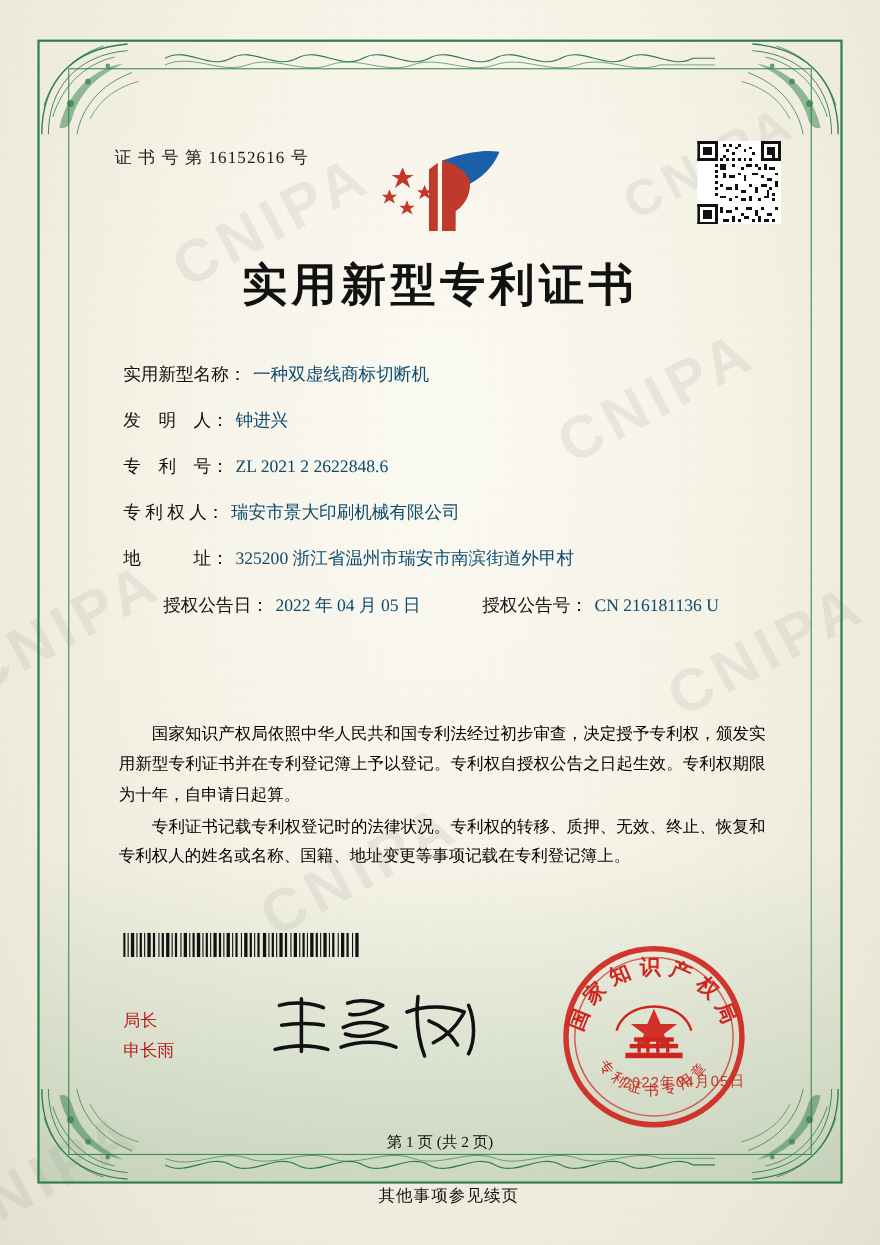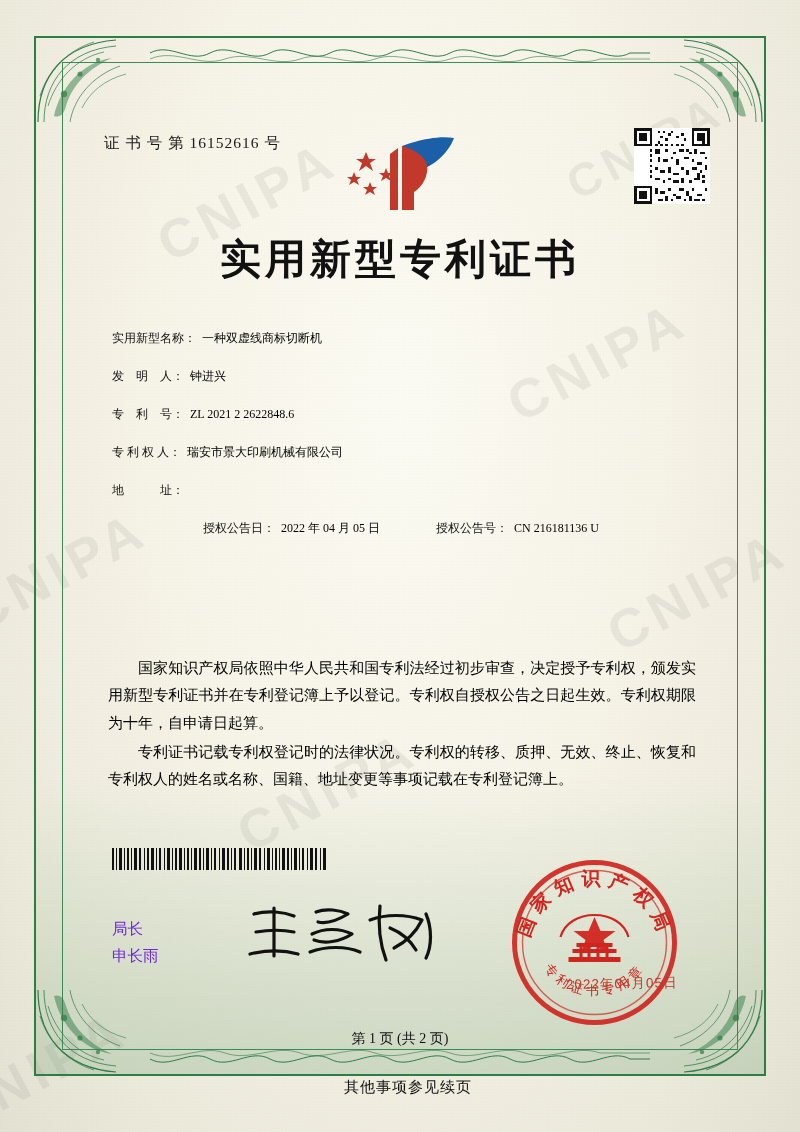--- a/index.html
+++ b/index.html
@@ -128,30 +128,30 @@
   .fields {
     position: absolute;
     left: 112px;
     top: 330px;
     right: 110px;
   }
   .field-row {
     display: flex;
     align-items: baseline;
     margin-bottom: 21px;
-    font-size: 12px;
+    font-size: 16px;
     color: #111;
   }
   .field-label {
     white-space: pre;
     color: #111;
   }
   .field-value {
     margin-left: 6px;
-    color: #000000;
+    color: #0c4a6e;
   }
   .field-row.split { justify-content: center; }
   .field-row .second-label { margin-left: 56px; white-space: pre; }
 
   
   .paras {
     position: absolute;
     left: 108px;
     right: 104px;
     top: 655px;
@@ -171,21 +171,21 @@
     height: 22px;
   }
 
   
   .sig-block {
     position: absolute;
     left: 112px;
     top: 915px;
     font-size: 15.5px;
     line-height: 1.75;
-    color: #6d28d9;
+    color: #b91c1c;
   }
   .signature {
     position: absolute;
     left: 240px;
     top: 898px;
     width: 200px;
     height: 70px;
     color: #111;
   }
 
@@ -459,20 +459,21 @@
     <div class="field-row">
       <span class="field-label">专　利　号：</span>
       <span class="field-value">ZL 2021 2 2622848.6</span>
     </div>
     <div class="field-row">
       <span class="field-label">专 利 权 人：</span>
       <span class="field-value">瑞安市景大印刷机械有限公司</span>
     </div>
     <div class="field-row">
       <span class="field-label">地　　　址：</span>
+      <span class="field-value">325200 浙江省温州市瑞安市南滨街道外甲村</span>
     </div>
     <div class="field-row split">
       <span class="field-label">授权公告日：</span>
       <span class="field-value">2022 年 04 月 05 日</span>
       <span class="second-label">授权公告号：</span>
       <span class="field-value">CN 216181136 U</span>
     </div>
   </div>
 
   <div class="paras">

